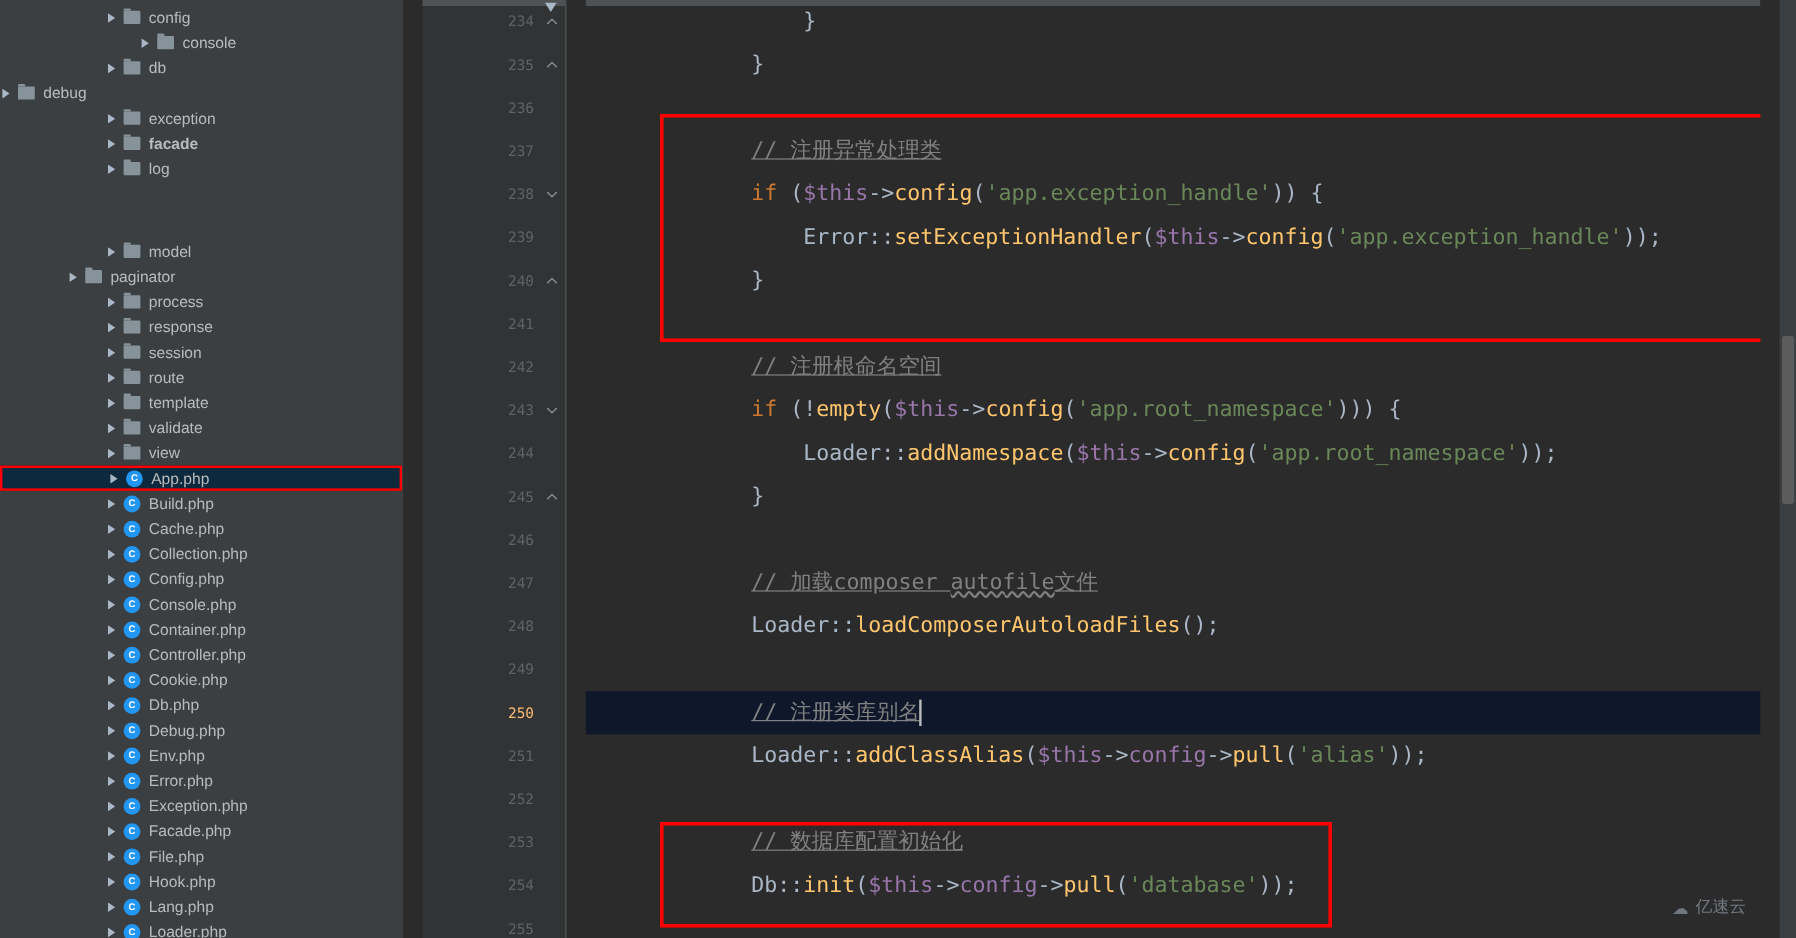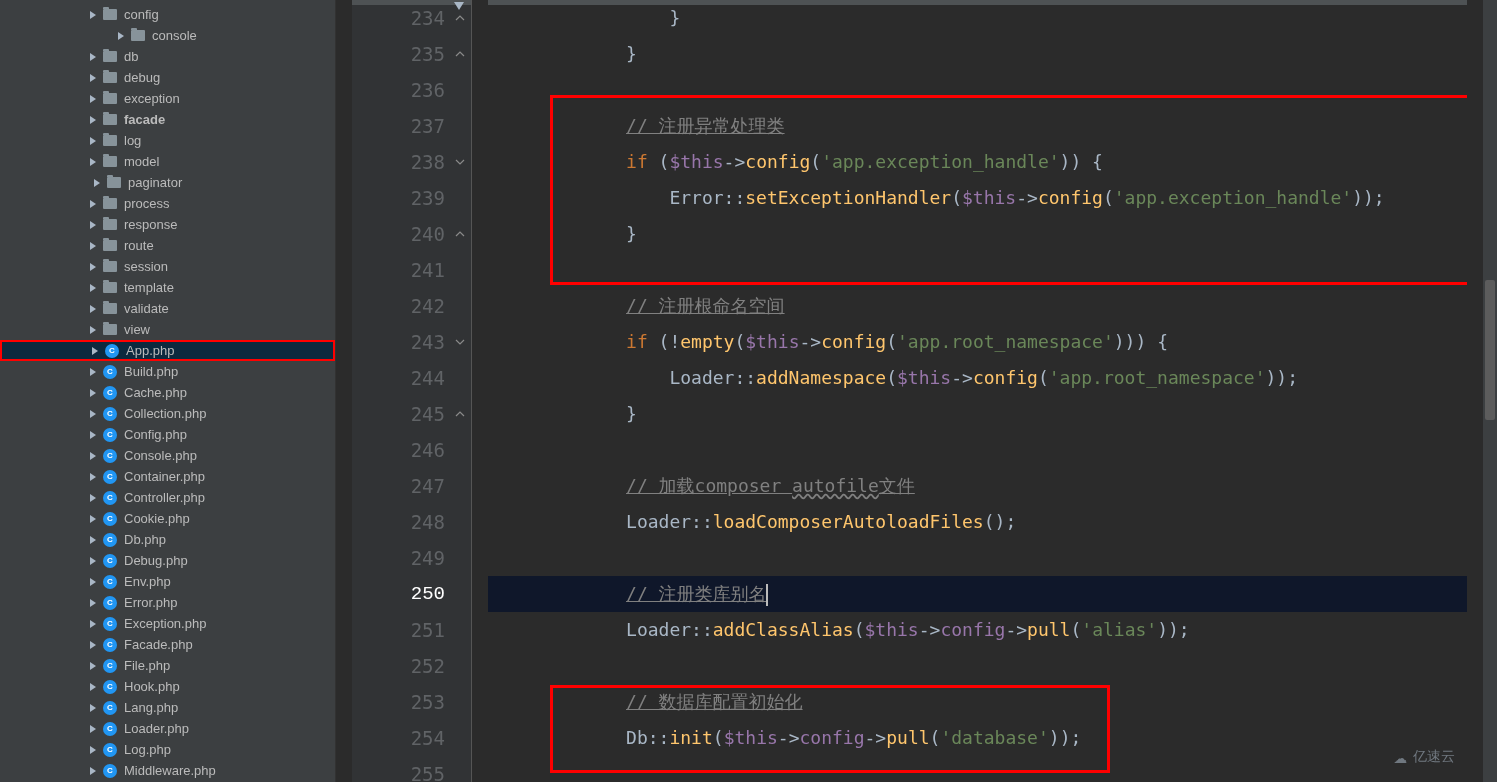--- a/index.html
+++ b/index.html
@@ -15,22 +15,22 @@
 .tree-item .arrow svg { fill:#a9b7c6; }
 .tree-item .icon { width:16px; height:16px; margin-right:6px; display:flex; align-items:center; justify-content:center; }
 .folder-ic { width:14px; height:11px; background:#87939a; border-radius:1px; position:relative; }
 .folder-ic:before { content:""; position:absolute; top:-2px; left:0; width:6px; height:2px; background:#87939a; border-radius:1px 1px 0 0; }
 .php-ic { width:14px; height:14px; border-radius:50%; background:#2196f3; display:flex; align-items:center; justify-content:center; color:#fff; font-size:8px; font-weight:bold; }
 .tree-item .label { color:#bbbbbb; font-size:13px; }
 .red-box-tree { border:2px solid #ff0000; }
 
 
 .gutter-area { width:120px; background:#313335; display:flex; flex-direction:column; position:relative; border-right:1px solid #555; }
-.gutter-row { height:36px; display:flex; align-items:center; justify-content:flex-end; padding-right:26px; color:#606366; font-family:Consolas,Menlo,monospace; font-size:19px; position:relative; }
-.gutter-row.cur { color:#ffffff;font-family:Liberation Mono, monospace; }
+.gutter-row { height:36px; display:flex; align-items:center; justify-content:flex-end; padding-right:26px; color:#606366; font-family:Consolas,Menlo,monospace; font-size:12px; position:relative; }
+.gutter-row.cur { color:#fdba74; }
 .fold-mark { position:absolute; right:4px; width:14px; height:14px; display:flex; align-items:center; justify-content:center; }
 .fold-mark svg { stroke:#8a8a8a; fill:none; stroke-width:1.2; }
 .gutter-top-strip { position:absolute; top:0; left:0; right:0; height:5px; background:#4e5254; }
 .caret-marker { position:absolute; top:0; left:100px; width:14px; height:10px; }
 .caret-marker svg { fill:#a9b7c6; }
 
 
 .editor { flex:1; background:#2b2b2b; position:relative; font-family:Consolas,Menlo,monospace; font-size:18px; line-height:36px; overflow:hidden; }
 .editor-top-strip { position:absolute; top:0; left:0; right:0; height:5px; background:#4e5254; z-index:1; }
 .code-line { height:36px; padding-left:8px; white-space:pre; position:relative; }
@@ -90,21 +90,21 @@
           <span class="arrow">
             <svg width="8" height="8" viewBox="0 0 8 8">
               <polygon points="1,0 7,4 1,8"></polygon>
             </svg>
           </span>
           <span class="icon">
             <span class="folder-ic"></span>
           </span>
           <span class="label">db</span>
         </div>
-        <div class="tree-item" style="padding-left: 88px;">
+        <div class="tree-item" style="">
           <span class="arrow">
             <svg width="8" height="8" viewBox="0 0 8 8">
               <polygon points="1,0 7,4 1,8"></polygon>
             </svg>
           </span>
           <span class="icon">
             <span class="folder-ic"></span>
           </span>
           <span class="label">debug</span>
         </div>
@@ -134,32 +134,32 @@
           <span class="arrow">
             <svg width="8" height="8" viewBox="0 0 8 8">
               <polygon points="1,0 7,4 1,8"></polygon>
             </svg>
           </span>
           <span class="icon">
             <span class="folder-ic"></span>
           </span>
           <span class="label">log</span>
         </div>
-        <div class="tree-item" style="padding-left: 88px;">
+        <div class="tree-item" style="padding-left: 88px; margin-top: 48px;">
           <span class="arrow">
             <svg width="8" height="8" viewBox="0 0 8 8">
               <polygon points="1,0 7,4 1,8"></polygon>
             </svg>
           </span>
           <span class="icon">
             <span class="folder-ic"></span>
           </span>
           <span class="label">model</span>
         </div>
-        <div class="tree-item" style="padding-left: 92px;">
+        <div class="tree-item" style="padding-left: 56px;">
           <span class="arrow">
             <svg width="8" height="8" viewBox="0 0 8 8">
               <polygon points="1,0 7,4 1,8"></polygon>
             </svg>
           </span>
           <span class="icon">
             <span class="folder-ic"></span>
           </span>
           <span class="label">paginator</span>
         </div>
@@ -187,32 +187,32 @@
         </div>
         <div class="tree-item" style="padding-left: 88px;">
           <span class="arrow">
             <svg width="8" height="8" viewBox="0 0 8 8">
               <polygon points="1,0 7,4 1,8"></polygon>
             </svg>
           </span>
           <span class="icon">
             <span class="folder-ic"></span>
           </span>
+          <span class="label">session</span>
+        </div>
+        <div class="tree-item" style="padding-left: 88px;">
+          <span class="arrow">
+            <svg width="8" height="8" viewBox="0 0 8 8">
+              <polygon points="1,0 7,4 1,8"></polygon>
+            </svg>
+          </span>
+          <span class="icon">
+            <span class="folder-ic"></span>
+          </span>
           <span class="label">route</span>
-        </div>
-        <div class="tree-item" style="padding-left: 88px;">
-          <span class="arrow">
-            <svg width="8" height="8" viewBox="0 0 8 8">
-              <polygon points="1,0 7,4 1,8"></polygon>
-            </svg>
-          </span>
-          <span class="icon">
-            <span class="folder-ic"></span>
-          </span>
-          <span class="label">session</span>
         </div>
         <div class="tree-item" style="padding-left: 88px;">
           <span class="arrow">
             <svg width="8" height="8" viewBox="0 0 8 8">
               <polygon points="1,0 7,4 1,8"></polygon>
             </svg>
           </span>
           <span class="icon">
             <span class="folder-ic"></span>
           </span>

